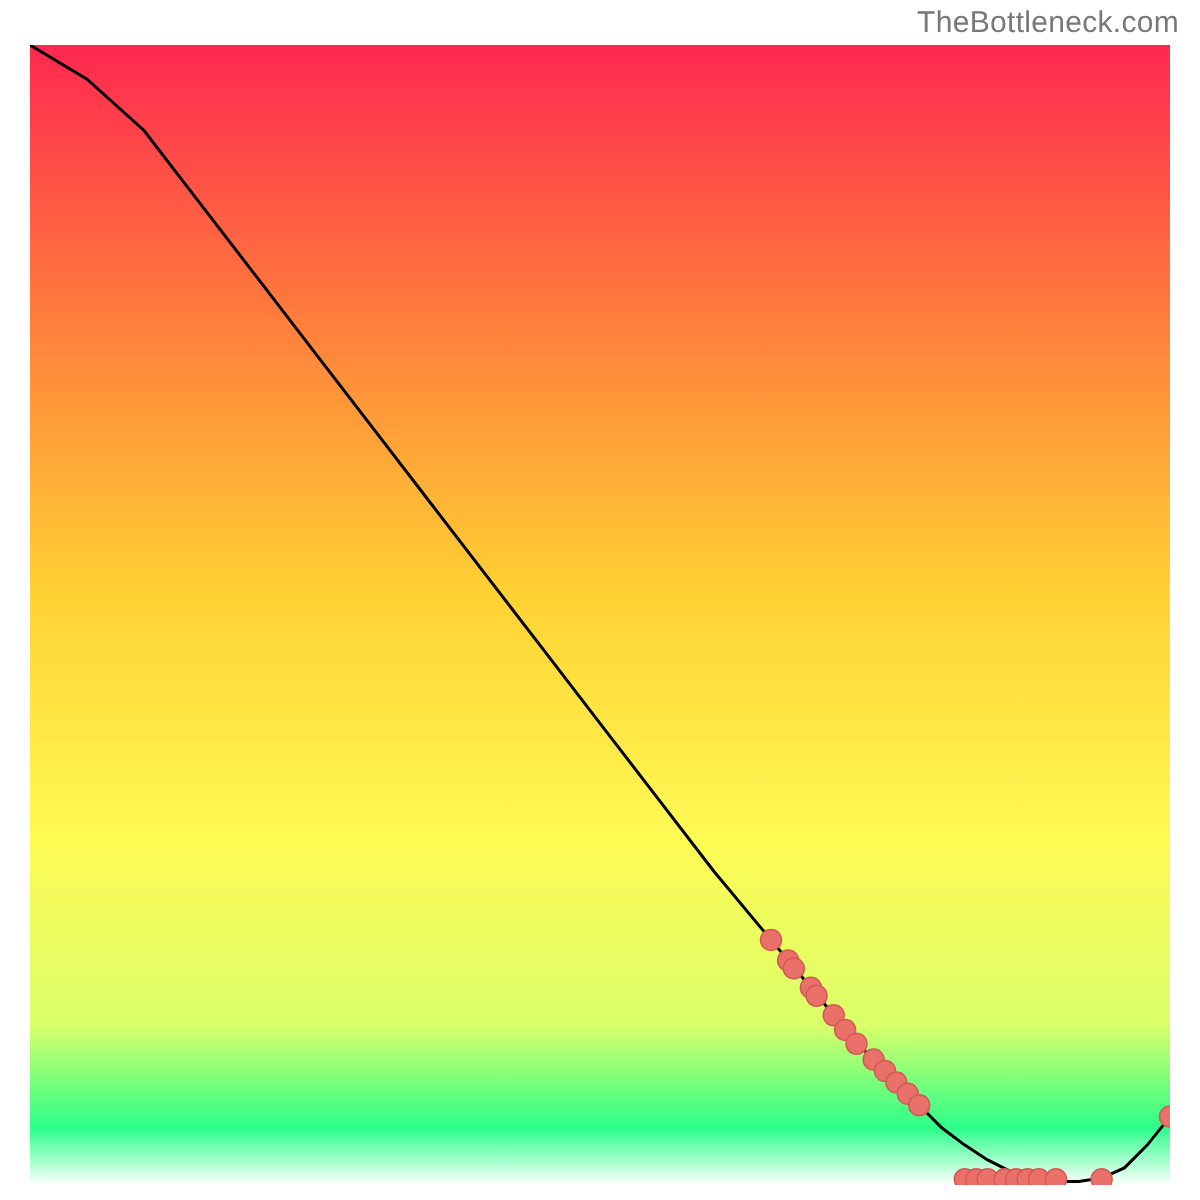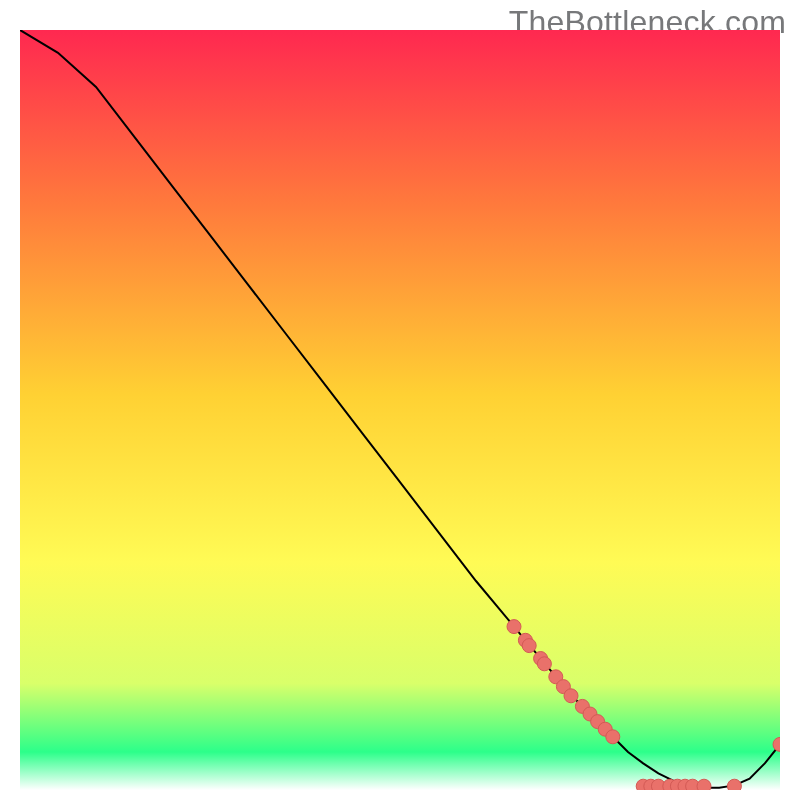--- a/index.html
+++ b/index.html
@@ -13,21 +13,21 @@
   }
   .frame {
     position: relative;
     width: 800px;
     height: 800px;
   }
   .watermark {
     position: absolute;
     top: 4px;
     right: 14px;
-    font-size: 32px;
+    font-size: 20px;
     font-weight: 500;
     color: #77787a;
     letter-spacing: 0.2px;
   }
   .plot {
     position: absolute;
     left: 20px;
     top: 30px;
     width: 760px;
     height: 760px;

